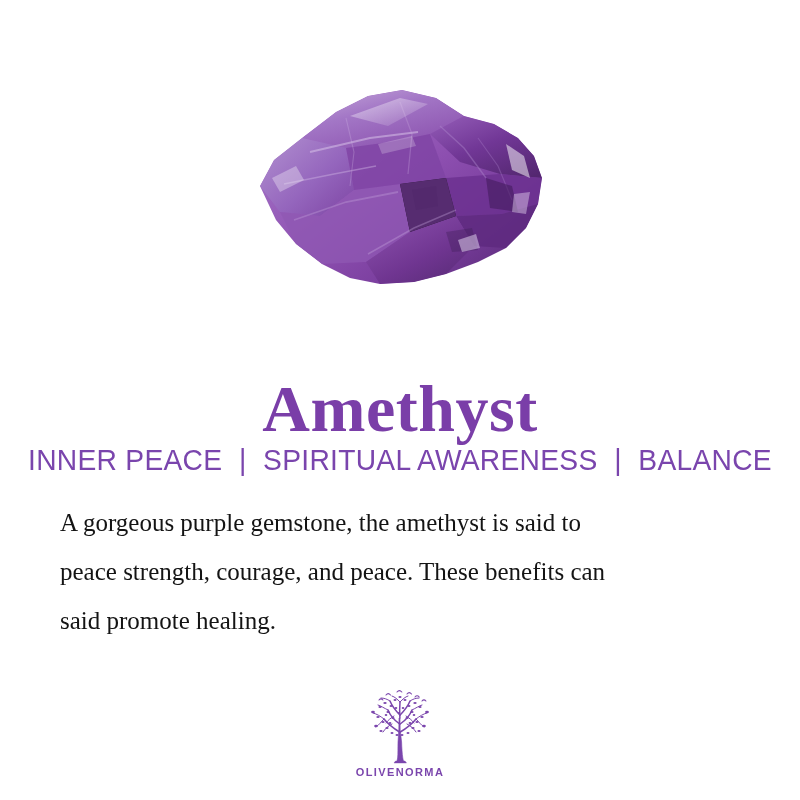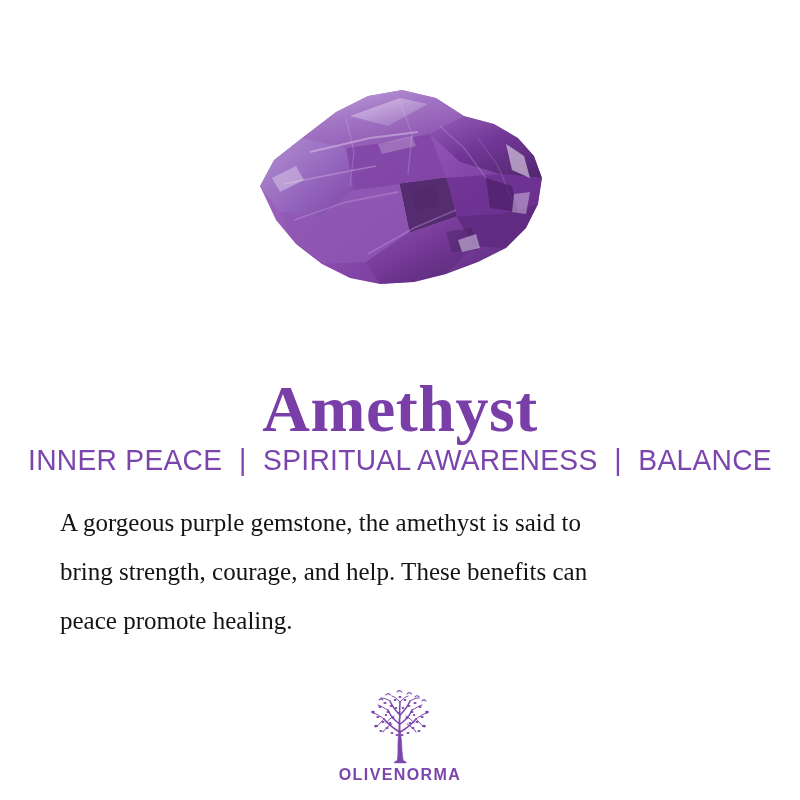--- a/index.html
+++ b/index.html
@@ -108,21 +108,21 @@
     align-items: center;
   }
   .logo-mark {
     width: 86px;
     height: 76px;
     display: block;
   }
   .logo-word {
     margin-top: 2px;
     font-family: "Liberation Sans", "DejaVu Sans", sans-serif;
-    font-size: 16px;
+    font-size: 11px;
     font-weight: 700;
     letter-spacing: 1.4px;
     color: #7b46ad;
   }
 </style>
 </head>
 <body>
 
 <div class="card">
 
@@ -220,22 +220,22 @@
   <div class="keywords">
     <span class="kw">INNER PEACE</span>
     <span class="sep">|</span>
     <span class="kw">SPIRITUAL AWARENESS</span>
     <span class="sep">|</span>
     <span class="kw">BALANCE</span>
   </div>
 
   <div class="desc">
     <span class="line">A gorgeous purple gemstone, the amethyst is said to</span>
-    <span class="line">bring strength, courage, and help. These benefits can</span>
-    <span class="line">peace promote healing.</span>
+    <span class="line">peace strength, courage, and peace. These benefits can</span>
+    <span class="line">said promote healing.</span>
   </div>
 
   <div class="logo">
     <svg class="logo-mark" viewBox="0 0 86 76">
       <g fill="#7b46ad" stroke="#7b46ad">
 
         <path d="M40.6,70 L40.0,73 L46.4,73 L45.8,70 C45.2,66 44.8,60 44.6,54
                  L43.2,42 L43.0,30 L42.0,30 L41.8,42 L41.0,54 C40.8,60 41.1,66 40.6,70 Z" stroke-width="0.6"></path>
         <path d="M38.5,73 L48,73 L49.5,75 L37,75 Z" stroke-width="0.4"></path>
 

